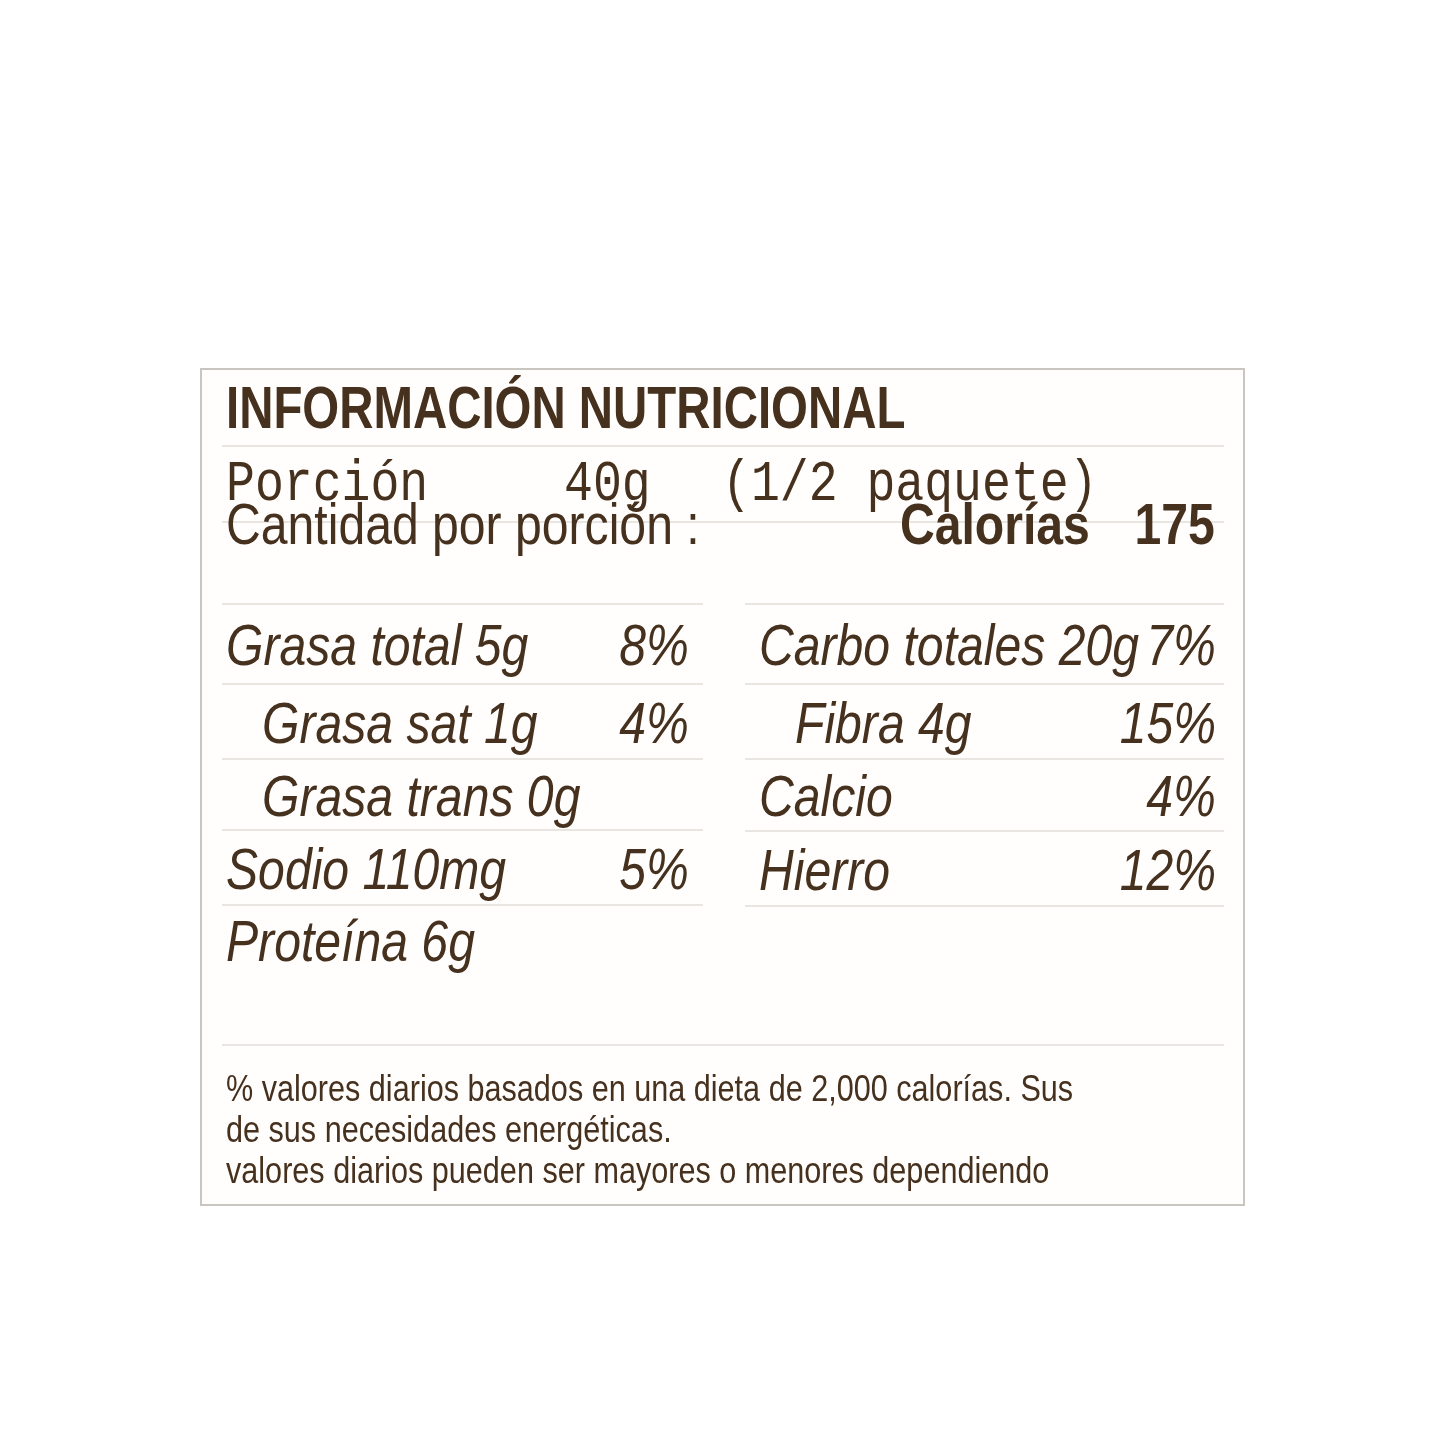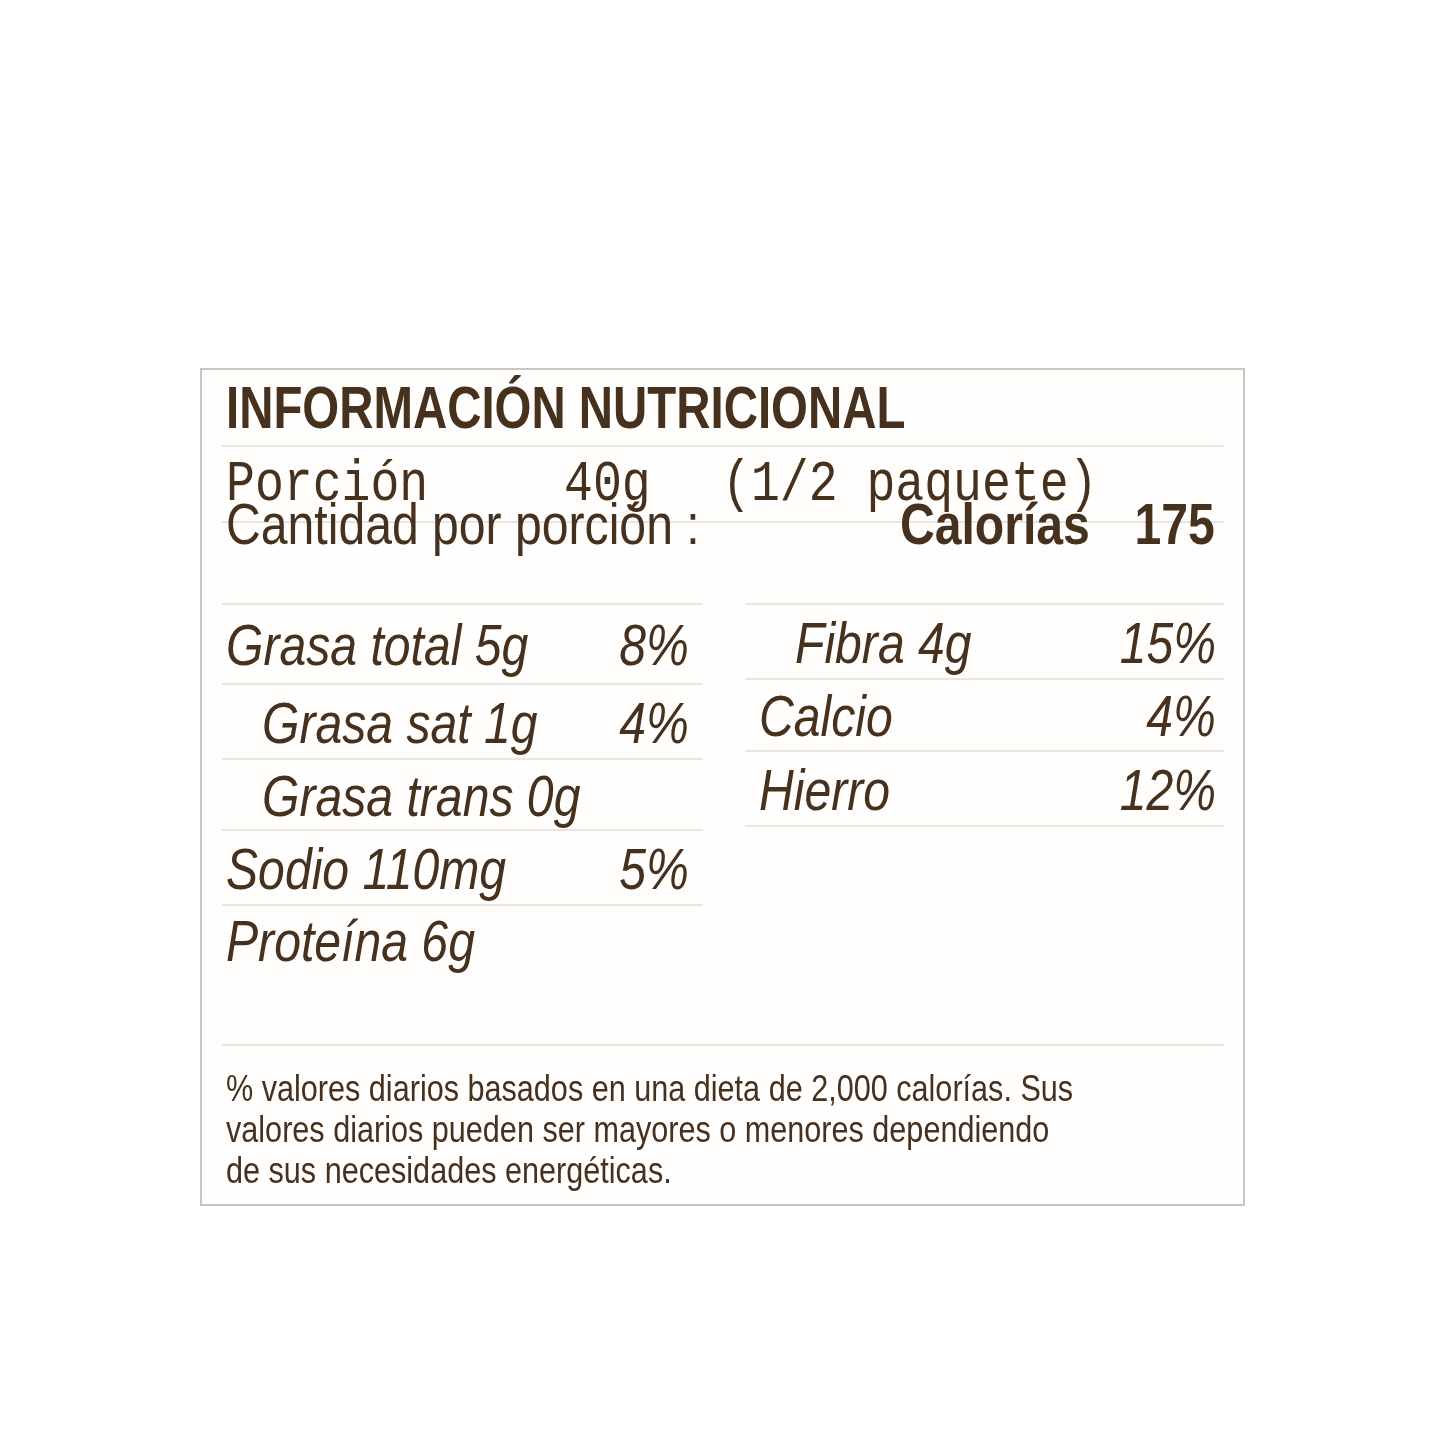--- a/index.html
+++ b/index.html
@@ -107,35 +107,39 @@
       <span class="tx lbl">Sodio 110mg</span>
       <span class="tx pct">5%</span>
     </div>
     <div class="nrow h68 nb">
       <span class="tx lbl">Proteína 6g</span>
       <span class="tx pct"></span>
     </div>
   </div>
 
   <div class="col col-right">
+    <div class="nrow h80">
+      <span class="tx lbl">Carbo totales 20g</span>
+      <span class="tx pct">7%</span>
+    </div>
     <div class="nrow h75">
       <span class="tx lbl ind">Fibra 4g</span>
       <span class="tx pct">15%</span>
     </div>
     <div class="nrow h72">
       <span class="tx lbl">Calcio</span>
       <span class="tx pct">4%</span>
     </div>
     <div class="nrow h75">
       <span class="tx lbl">Hierro</span>
       <span class="tx pct">12%</span>
     </div>
   </div>
 
   <div class="hr full" style="top:674px"></div>
 
   <div class="footnote">
     <div><span class="tx">% valores diarios basados en una dieta de 2,000 calorías. Sus</span></div>
+    <div><span class="tx">de sus necesidades energéticas.</span></div>
     <div><span class="tx">valores diarios pueden ser mayores o menores dependiendo</span></div>
-    <div><span class="tx">de sus necesidades energéticas.</span></div>
   </div>
 
 </div>
 
 </body></html>

